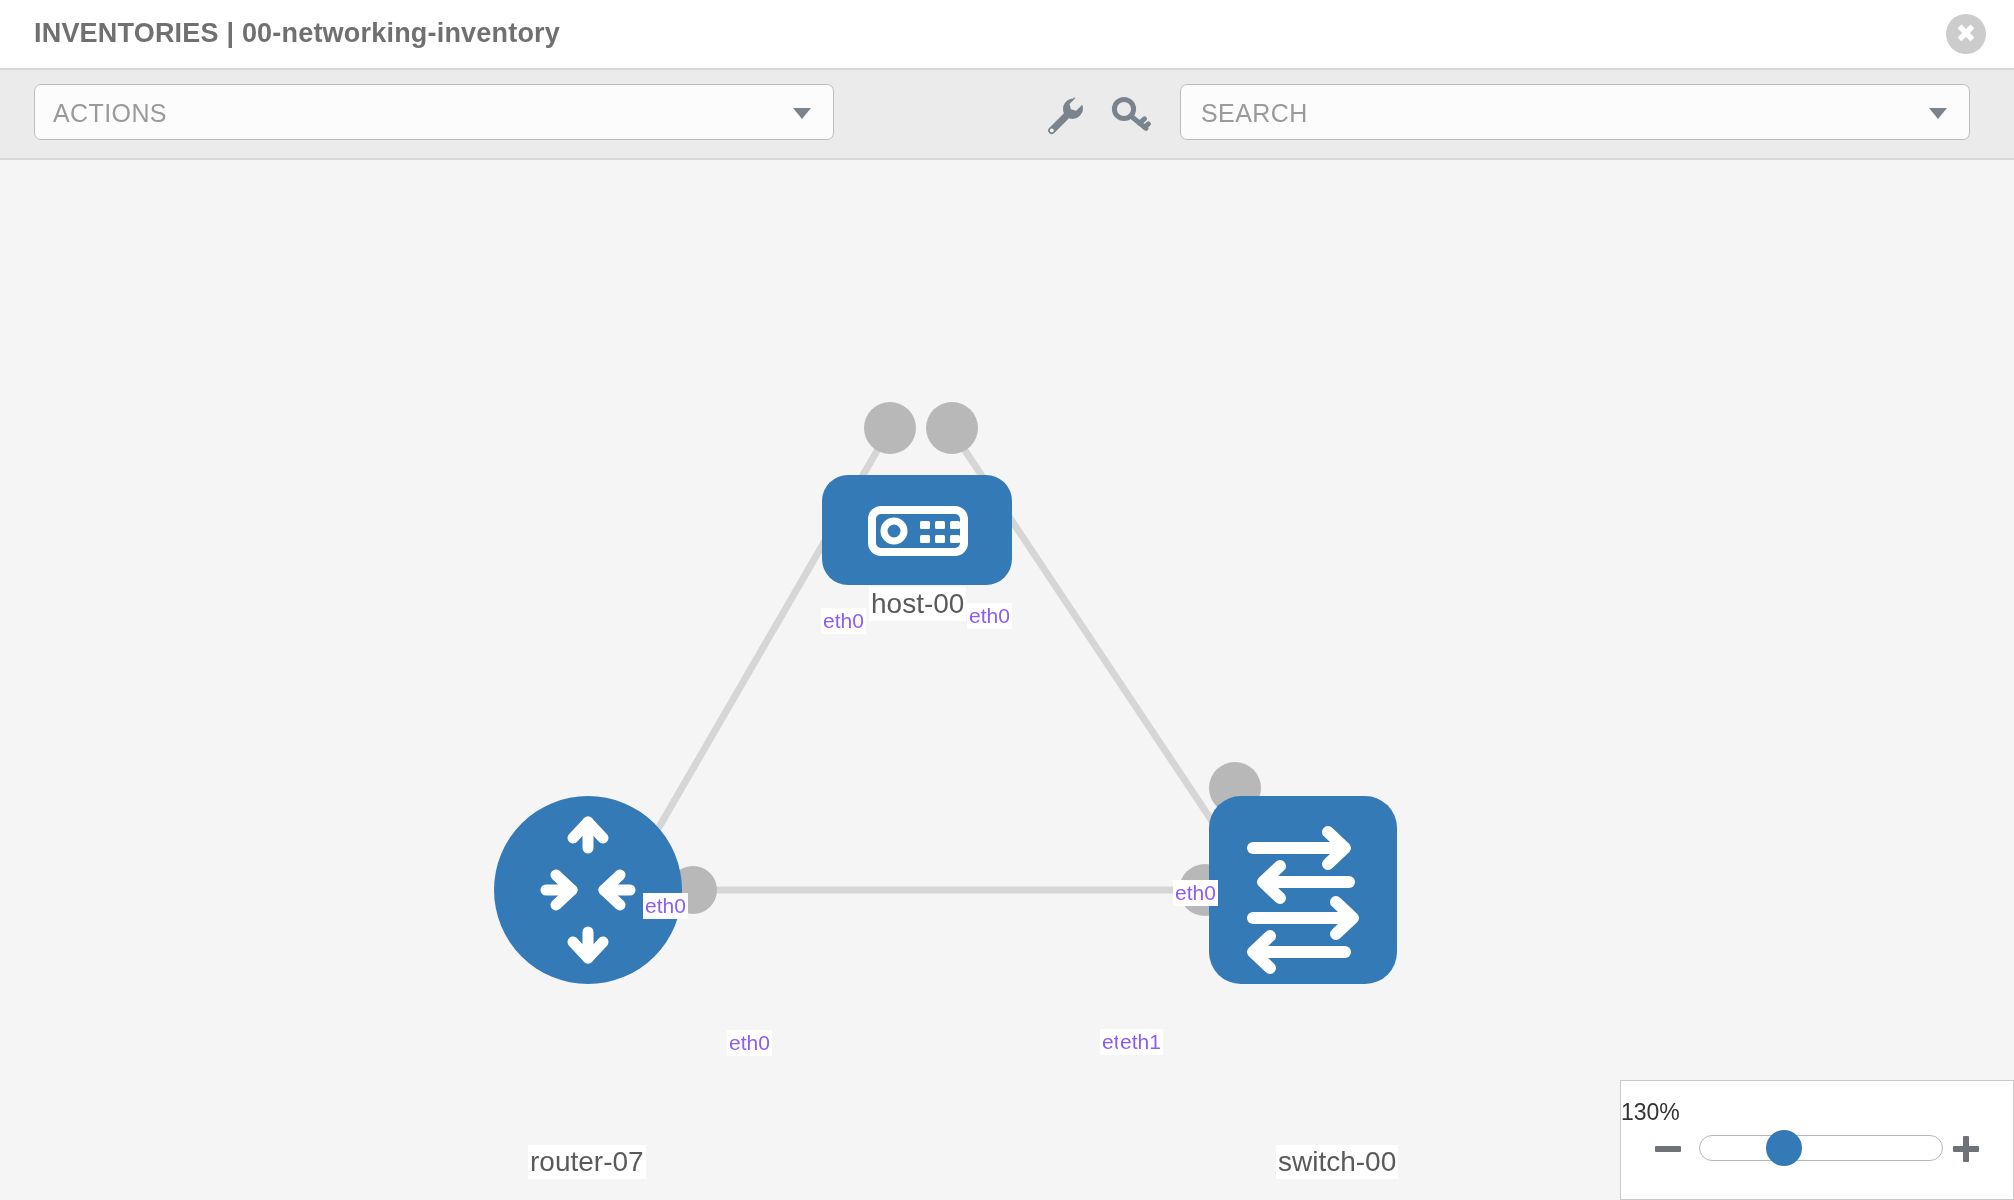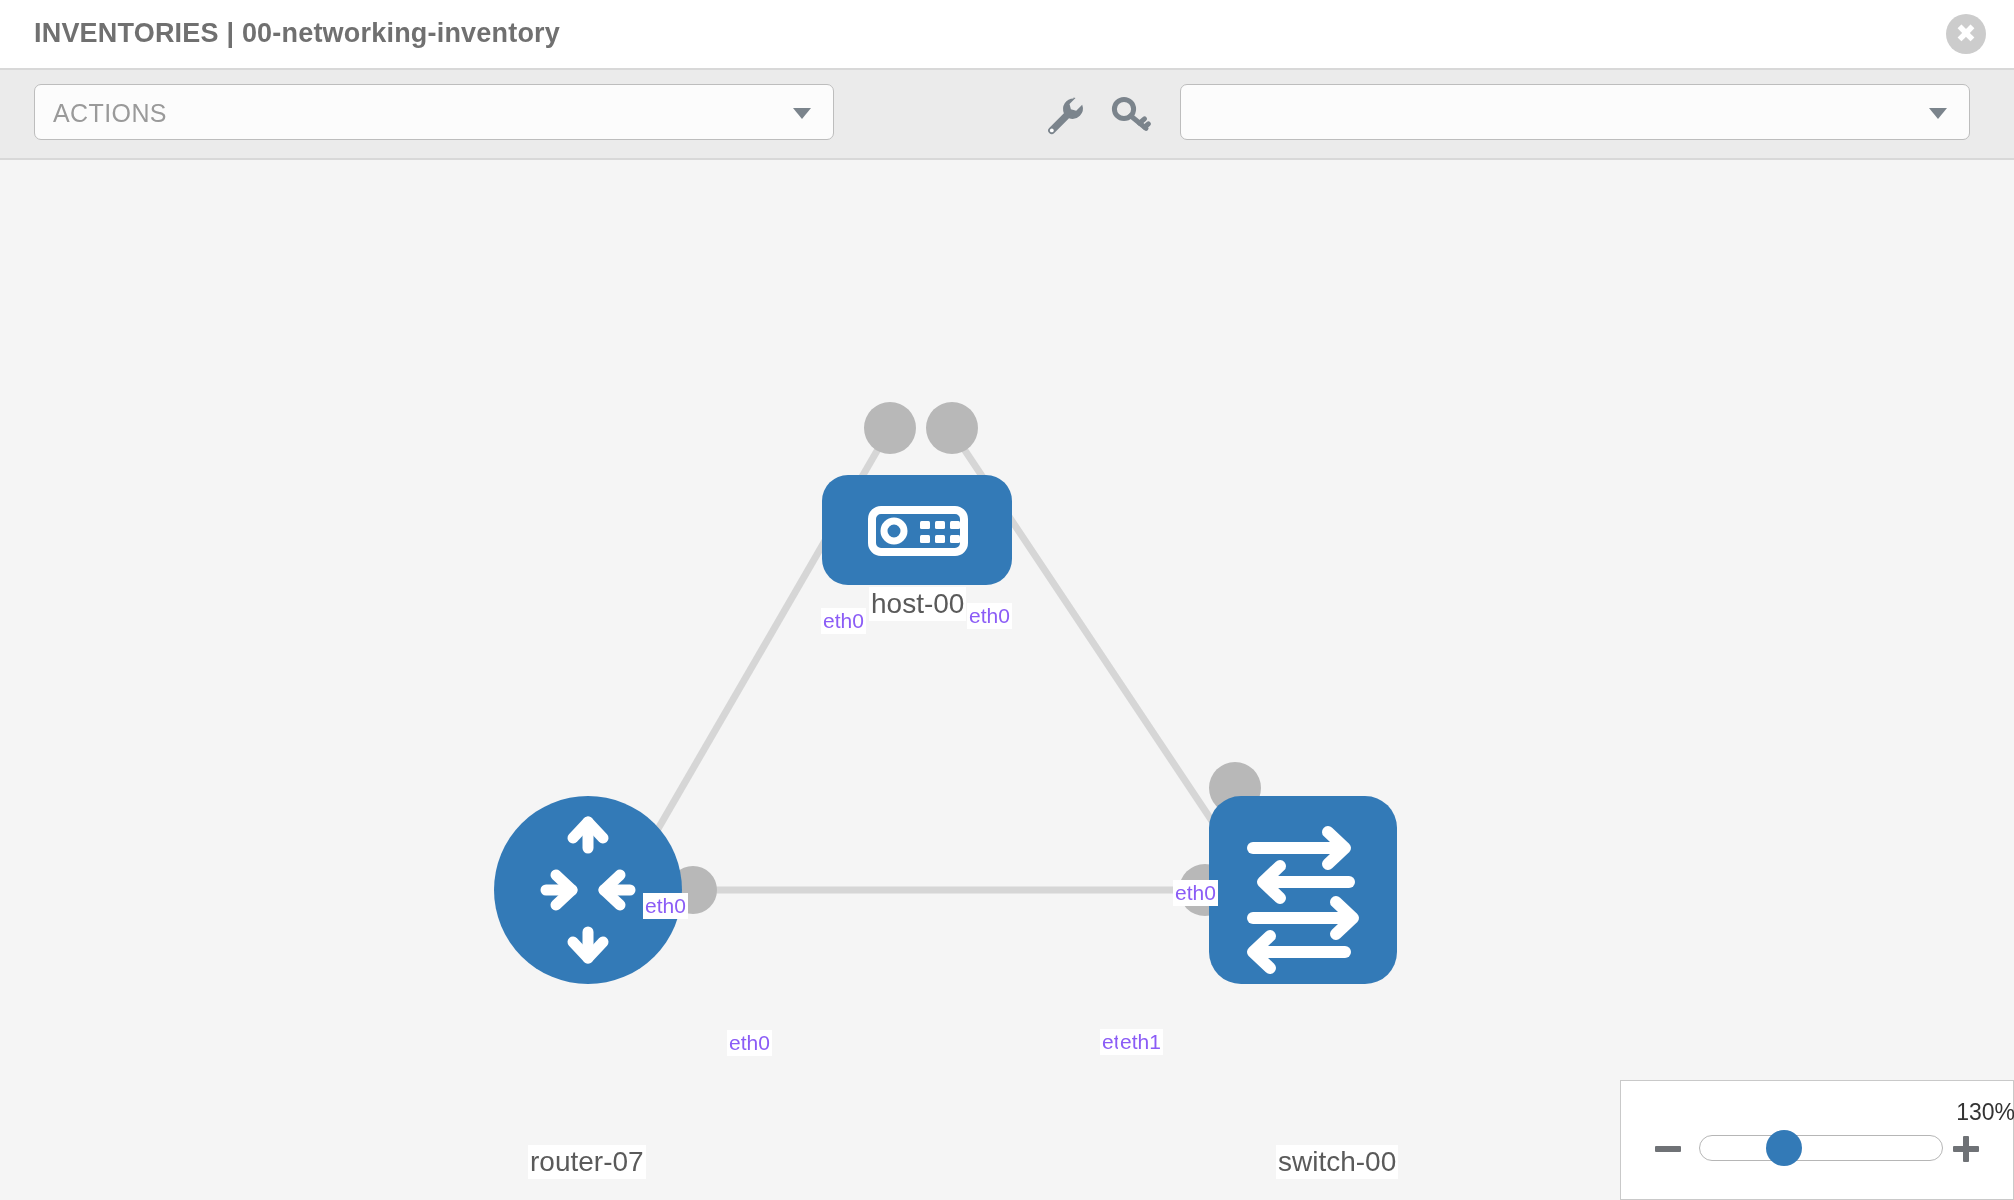--- a/index.html
+++ b/index.html
@@ -177,21 +177,21 @@
     width: 394px;
     height: 120px;
     background: #ffffff;
     border: 1px solid #c9c9c9;
     box-sizing: border-box;
   }
   .zoom-value {
     position: absolute;
     left: 0; top: 18px;
     width: 394px;
-    text-align: right;
+    text-align: left;
     font-size: 23px;
     color: #333333;
   }
   .zoom-minus, .zoom-plus {
     position: absolute;
     top: 53px;
     width: 30px;
     height: 30px;
     cursor: pointer;
   }
@@ -261,20 +261,21 @@
   <div class="tool-icon key">
     <svg width="46" height="46" viewBox="0 0 46 46" aria-hidden="true">
       <circle cx="16" cy="17" r="9.6" fill="none" stroke="#7b848c" stroke-width="5"></circle>
       <path d="M22.6 23.8 L38 36.4" stroke="#7b848c" stroke-width="5" stroke-linecap="round"></path>
       <path d="M31.5 31.1 L36.5 26.9" stroke="#7b848c" stroke-width="5" stroke-linecap="round"></path>
       <path d="M36.6 35.2 L40.4 31.8" stroke="#7b848c" stroke-width="5" stroke-linecap="round"></path>
     </svg>
   </div>
 
   <div class="search-box">
+    <input type="text" placeholder="SEARCH" style="">
     <span class="caret"></span>
   </div>
 </div>
 
 <div class="canvas">
 
   <svg class="topo-svg" width="2014" height="1040">
 
     <g stroke="#d6d6d6" stroke-width="7" fill="none">
       <line x1="892" y1="265" x2="640" y2="700"></line>

